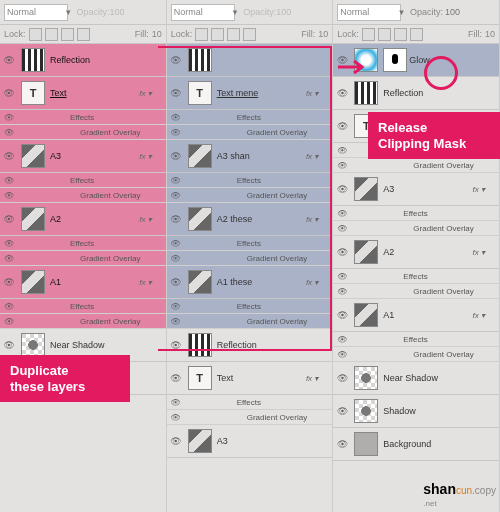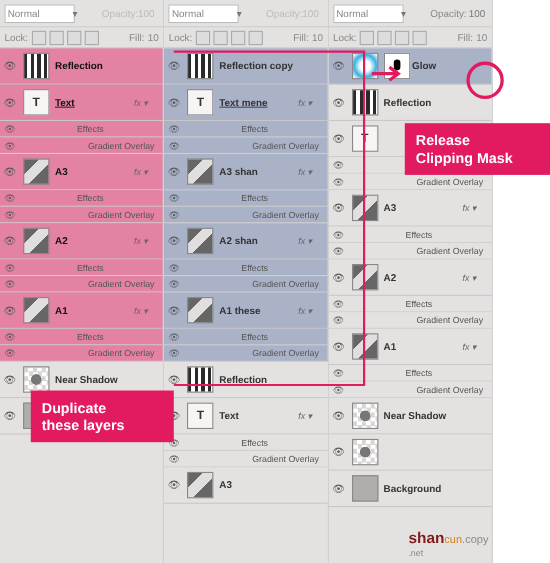--- a/index.html
+++ b/index.html
@@ -1,48 +1,48 @@
 <!DOCTYPE html>
 <html><head>
 <meta charset="utf-8">
 <style>
 body{margin:0;font-family:Tahoma,Arial,sans-serif;font-size:9px;color:#333;background:#fff}
-.wrap{display:flex;width:448px;height:512px;position:relative}
+.wrap{display:flex;width:500px;height:512px;position:relative}
 .panel{flex:1;background:#e4e2e1;border-right:1px solid #ccc;overflow:hidden;position:relative}
 .pbar{display:flex;align-items:center;height:20px;padding:2px 4px;background:#e4e2e1;border-bottom:1px solid #c9c7c6;font-size:9px;color:#777}
 .blend{width:58px;height:15px;background:#fff;border:1px solid #bbb;font-size:9px;color:#888;padding:0 2px}
-.opl{margin-left:22px;color:#888}
+.opl{margin-left:6px;color:#888}
 .pbar2{display:flex;align-items:center;height:18px;padding:0 4px;background:#e4e2e1;border-bottom:1px solid #c9c7c6;color:#888;gap:3px}
 .lock-ic{width:11px;height:11px;background:#ddd;border:1px solid #aaa;display:inline-block}
 .layer{display:flex;align-items:center;min-height:28px;border-bottom:1px solid #c9c7c6;background:#e4e2e1;padding:2px 0}
 .eye{width:18px;display:flex;justify-content:center;color:#5a5a5a}
 .thumb{width:22px;height:22px;background:#f7f5f3;border:1px solid #888;margin:0 3px;display:flex;align-items:center;justify-content:center;font-size:11px;font-weight:bold;position:relative}
 .thumb.smear{background:linear-gradient(135deg,#666 30%,#e0dfdd 30%,#e0dfdd 60%,#666 60%)}
 .thumb.stripes{background:repeating-linear-gradient(90deg,#2a2a2a 0 3px,#fff 3px 6px)}
 .thumb.checker{background:repeating-conic-gradient(#fff 0 90deg,#d8d6d4 0 180deg);background-size:8px 8px}
 .thumb.checker::after{content:"";position:absolute;inset:3px;background:radial-gradient(circle,#777 40%,transparent 45%)}
 .thumb.gray{background:#b0aead}
 .thumb.glow{background:radial-gradient(circle,#fff 30%,#3ab0e0 65%,#fff 95%)}
-.lname{flex:1;padding:0 2px;font-weight:bold;color:#333;overflow:hidden;text-overflow:ellipsis;white-space:nowrap}
+.lname{flex:1;padding:0 2px;font-weight:normal;color:#333;overflow:hidden;text-overflow:ellipsis;white-space:nowrap}
 .lname.ul{text-decoration:underline}
 .fx{font-size:8px;font-style:italic;color:#666;margin-right:14px}
 .sub{display:flex;align-items:center;height:14px;border-bottom:1px solid #d1cfce;background:#e4e2e1;font-size:8px;color:#555}
 .sub .indent{width:52px}
 .sub2 .indent{width:62px}
 .eyesm{width:18px;text-align:center;color:#5a5a5a;font-size:8px}
 .hl-pink{background:rgba(226,26,96,.48)!important}
 .hl-pink .lname{color:#111}
 .hl-blue{background:#aab2c8!important}
 .mask{width:22px;height:22px;background:#fff;border:1px solid #888;margin-left:2px;position:relative}
 .mask::after{content:"";position:absolute;top:5px;left:8px;width:6px;height:10px;background:#000;border-radius:3px}
 .circ{position:absolute;width:28px;height:28px;border:3px solid #e21a60;border-radius:50%;pointer-events:none}
 .callout{position:absolute;background:#e21a60;color:#fff;padding:8px 10px;font-size:13px;font-weight:bold;line-height:1.2;z-index:5}
 .arrow{position:absolute;pointer-events:none}
 .watermark{position:absolute;right:4px;bottom:4px;font-size:10px;color:#888;z-index:10}
-.watermark b{color:#7f1d1d;font-size:14px}
+.watermark b{color:#000000;font-size:14px}
 </style>
 </head>
 <body>
 
 <div class="wrap">
  <div class="panel">
       <div class="pbar">
   <input class="blend" value="Normal" disabled="" style="">
         <span style="margin-left:-2px">▾</span>
   <span class="opl" style="color:#bbb">Opacity:</span>
@@ -151,21 +151,20 @@
    <span class="lock-ic"></span>
    <span class="lock-ic"></span>
    <span class="lock-ic"></span>
    <span style="flex:1"></span>
    <span>Fill:</span>
    <span>10</span>
   </div>
       <div class="layer hl-blue">
   <div class="eye">👁</div>
         <div class="thumb stripes"></div>
-  <div class="lname ">Reflection copy</div>
   </div>
       <div class="layer hl-blue">
   <div class="eye">👁</div>
         <div class="thumb ">T</div>
   <div class="lname ul">Text mene</div>
   <span class="fx">fx ▾</span>
       </div>
       <div class="sub hl-blue">
         <span class="eyesm">👁</span>
         <span class="indent"></span>
@@ -188,21 +187,21 @@
         <span>Effects</span>
       </div>
   <div class="sub sub2 hl-blue">
         <span class="eyesm">👁</span>
         <span class="indent"></span>
         <span>Gradient Overlay</span>
       </div>
       <div class="layer hl-blue">
   <div class="eye">👁</div>
         <div class="thumb smear"></div>
-  <div class="lname ">A2 shan</div>
+  <div class="lname ">A2 these</div>
   <span class="fx">fx ▾</span>
       </div>
       <div class="sub hl-blue">
         <span class="eyesm">👁</span>
         <span class="indent"></span>
         <span>Effects</span>
       </div>
   <div class="sub sub2 hl-blue">
         <span class="eyesm">👁</span>
         <span class="indent"></span>
@@ -344,29 +343,30 @@
         <span>Gradient Overlay</span>
       </div>
       <div class="layer ">
   <div class="eye">👁</div>
         <div class="thumb checker"></div>
   <div class="lname ">Near Shadow</div>
   </div>
       <div class="layer ">
   <div class="eye">👁</div>
         <div class="thumb checker"></div>
+  <div class="lname ">Shadow</div>
   </div>
       <div class="layer ">
   <div class="eye">👁</div>
         <div class="thumb gray"></div>
   <div class="lname ">Background</div>
   </div>
     </div>
 
- <div class="callout" style="left:28px;top:355px;width:110px"><span style="white-space:pre-line">Duplicate
+ <div class="callout" style="left:0;top:355px;width:110px"><span style="white-space:pre-line">Duplicate
 these layers</span></div>
  <div class="callout" style="left:368px;top:112px;width:115px"><span style="white-space:pre-line">Release
 Clipping Mask</span></div>
  <div class="circ" style="left:424px;top:56px"></div>
  <svg class="arrow" style="left:336px;top:58px;width:30px;height:18px">
       <path d="M2 9 L24 9 M18 3 L26 9 L18 15" stroke="#e21a60" stroke-width="3" fill="none"></path>
     </svg>
  <svg class="arrow" style="left:156px;top:45px;width:180px;height:310px">
       <path d="M2 305 L175 305 L175 2 L2 2" stroke="#e21a60" stroke-width="2" fill="none"></path>
     </svg>

